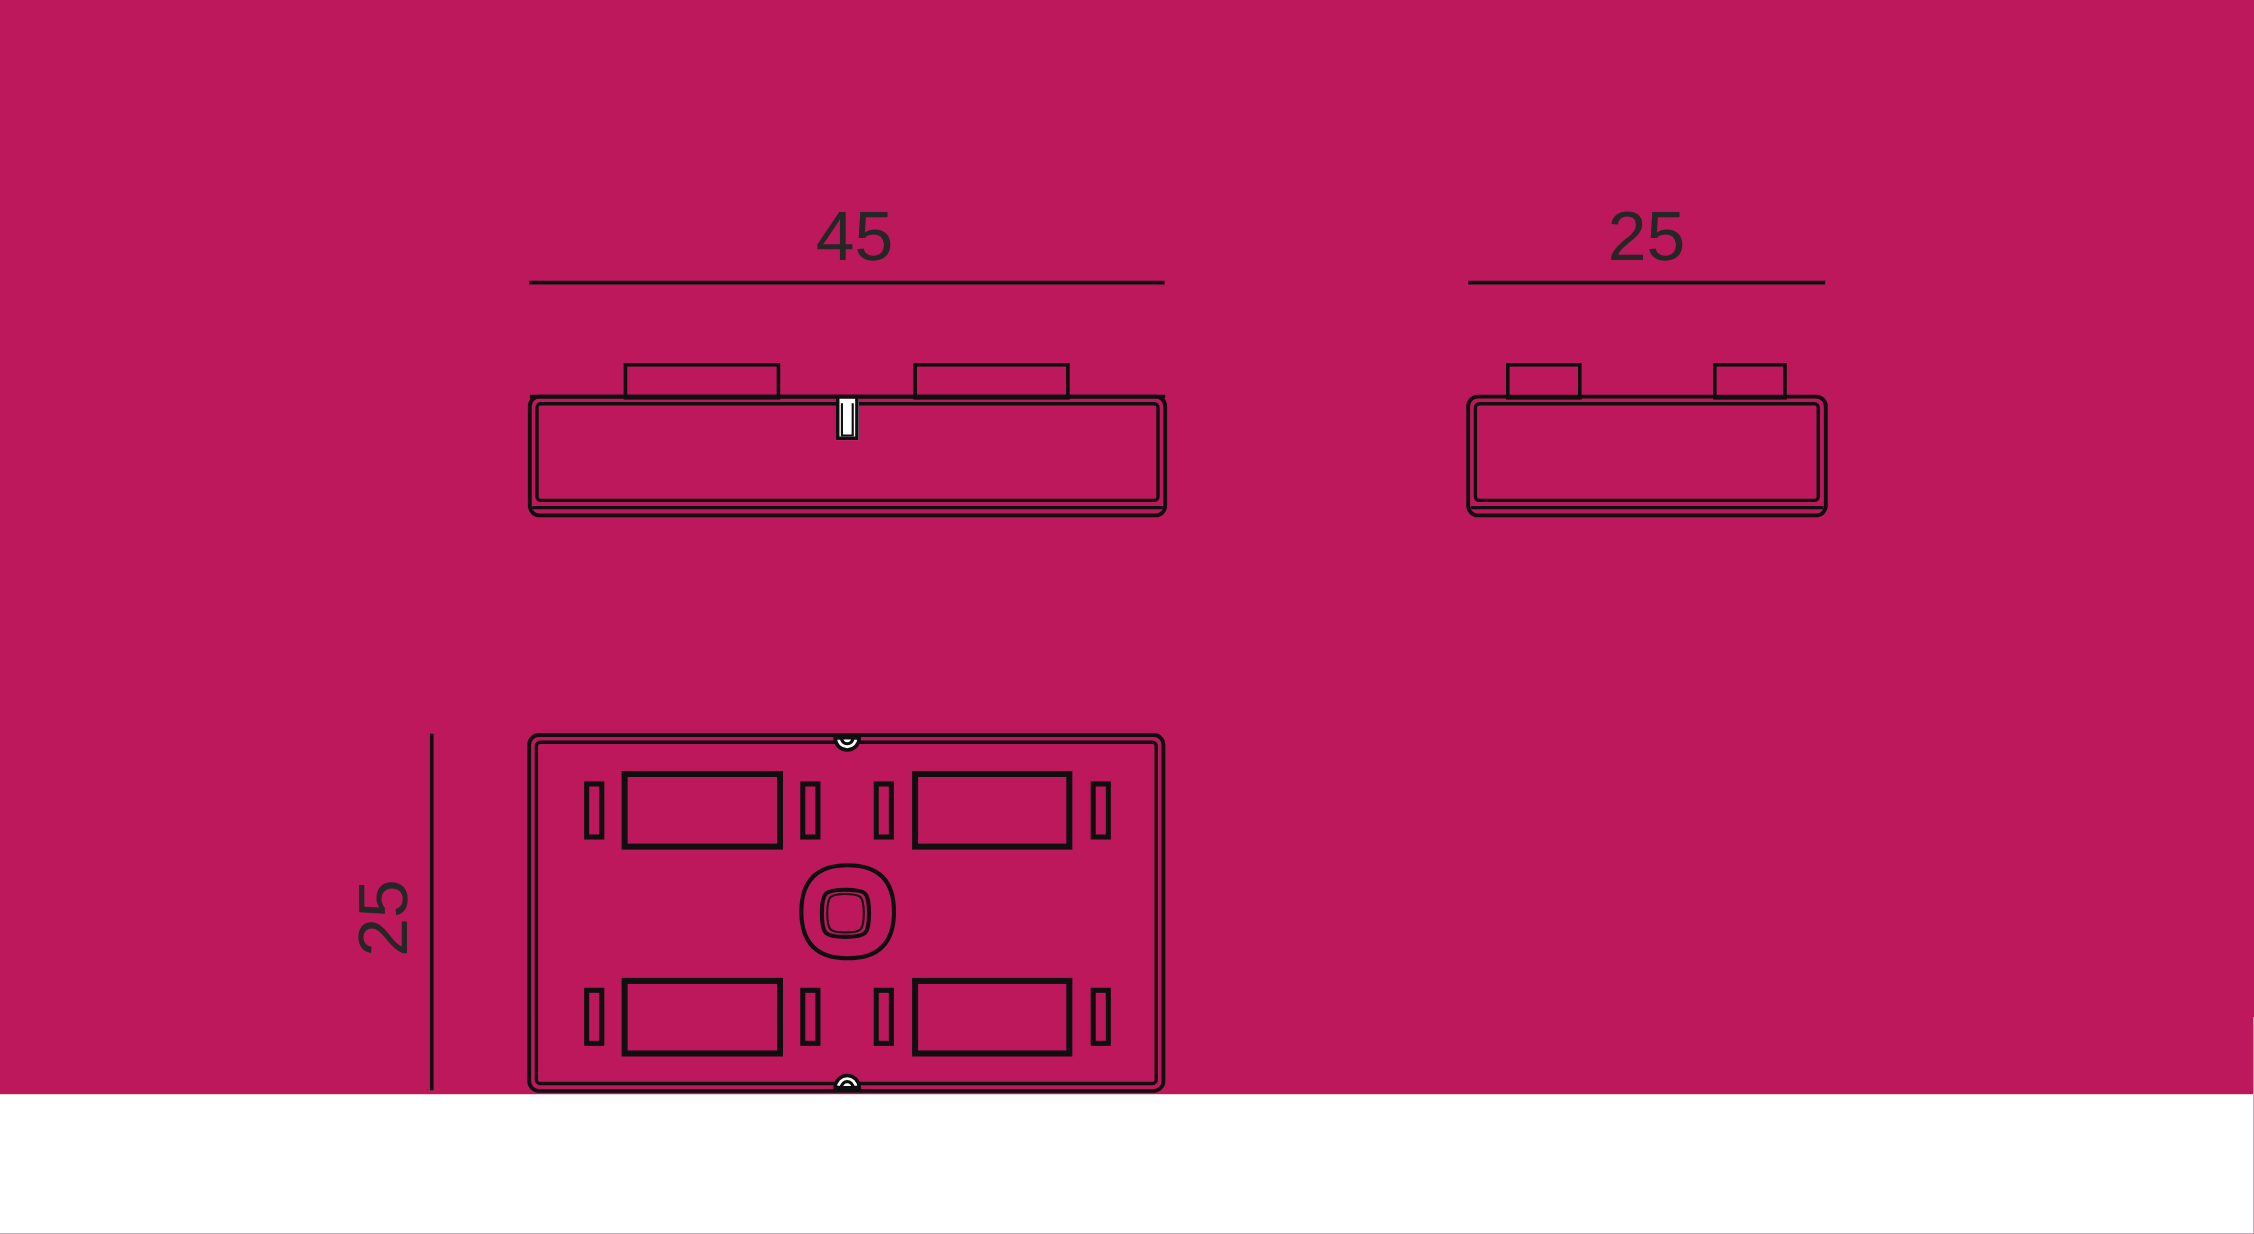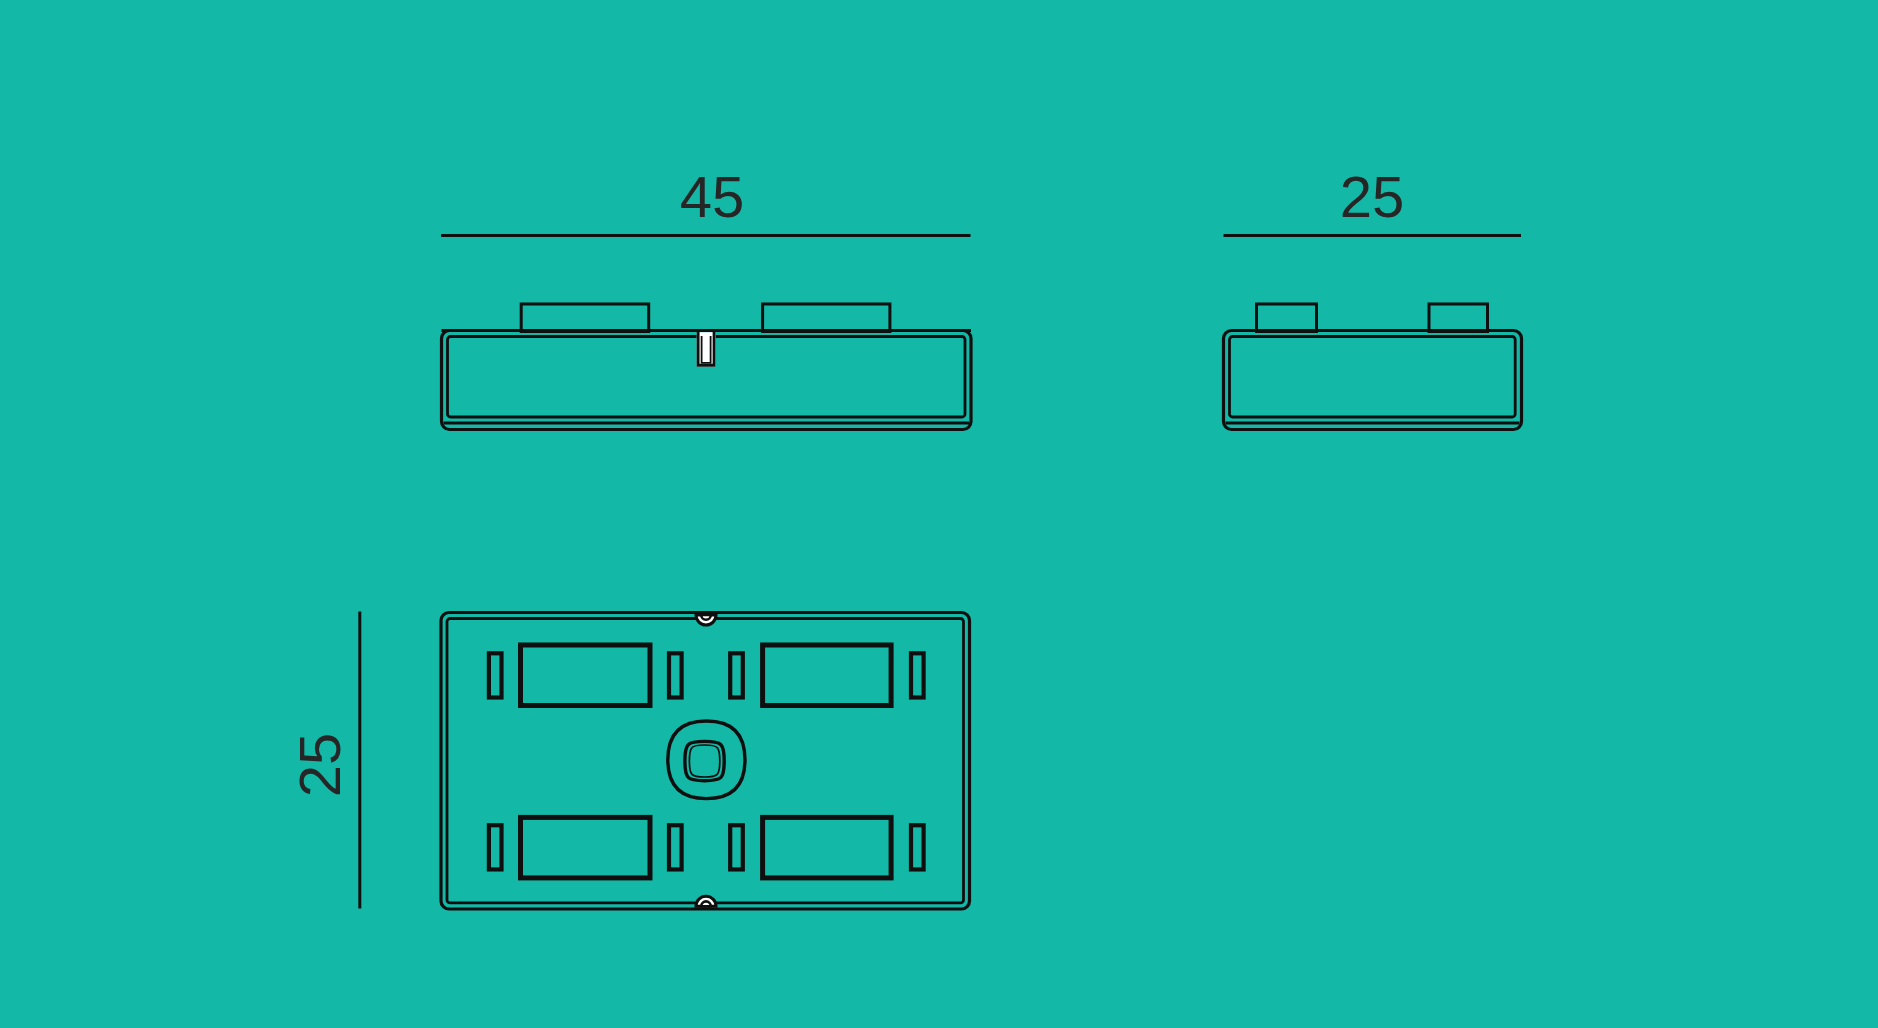--- a/index.html
+++ b/index.html
@@ -1,16 +1,16 @@
 <!DOCTYPE html>
 <html><head>
 <meta charset="utf-8">
 <style>
   html,body{margin:0;padding:0;background:#ffffff;}
-  #canvas{width:1878px;height:1028px;position:relative;background:#14b8a6;overflow:hidden;}
+  #canvas{width:1878px;height:912px;position:relative;background:#be185d;overflow:hidden;}
   svg{display:block;}
   text{font-family:"Liberation Sans",sans-serif;fill:#262626;}
 </style>
 </head>
 <body>
 
 <div id="canvas">
 <svg width="1878" height="1028" viewBox="0 0 1878 1028" fill="none" stroke-linecap="butt">
 
   <text x="712" y="216.5" font-size="58" text-anchor="middle" stroke="none">45</text>

